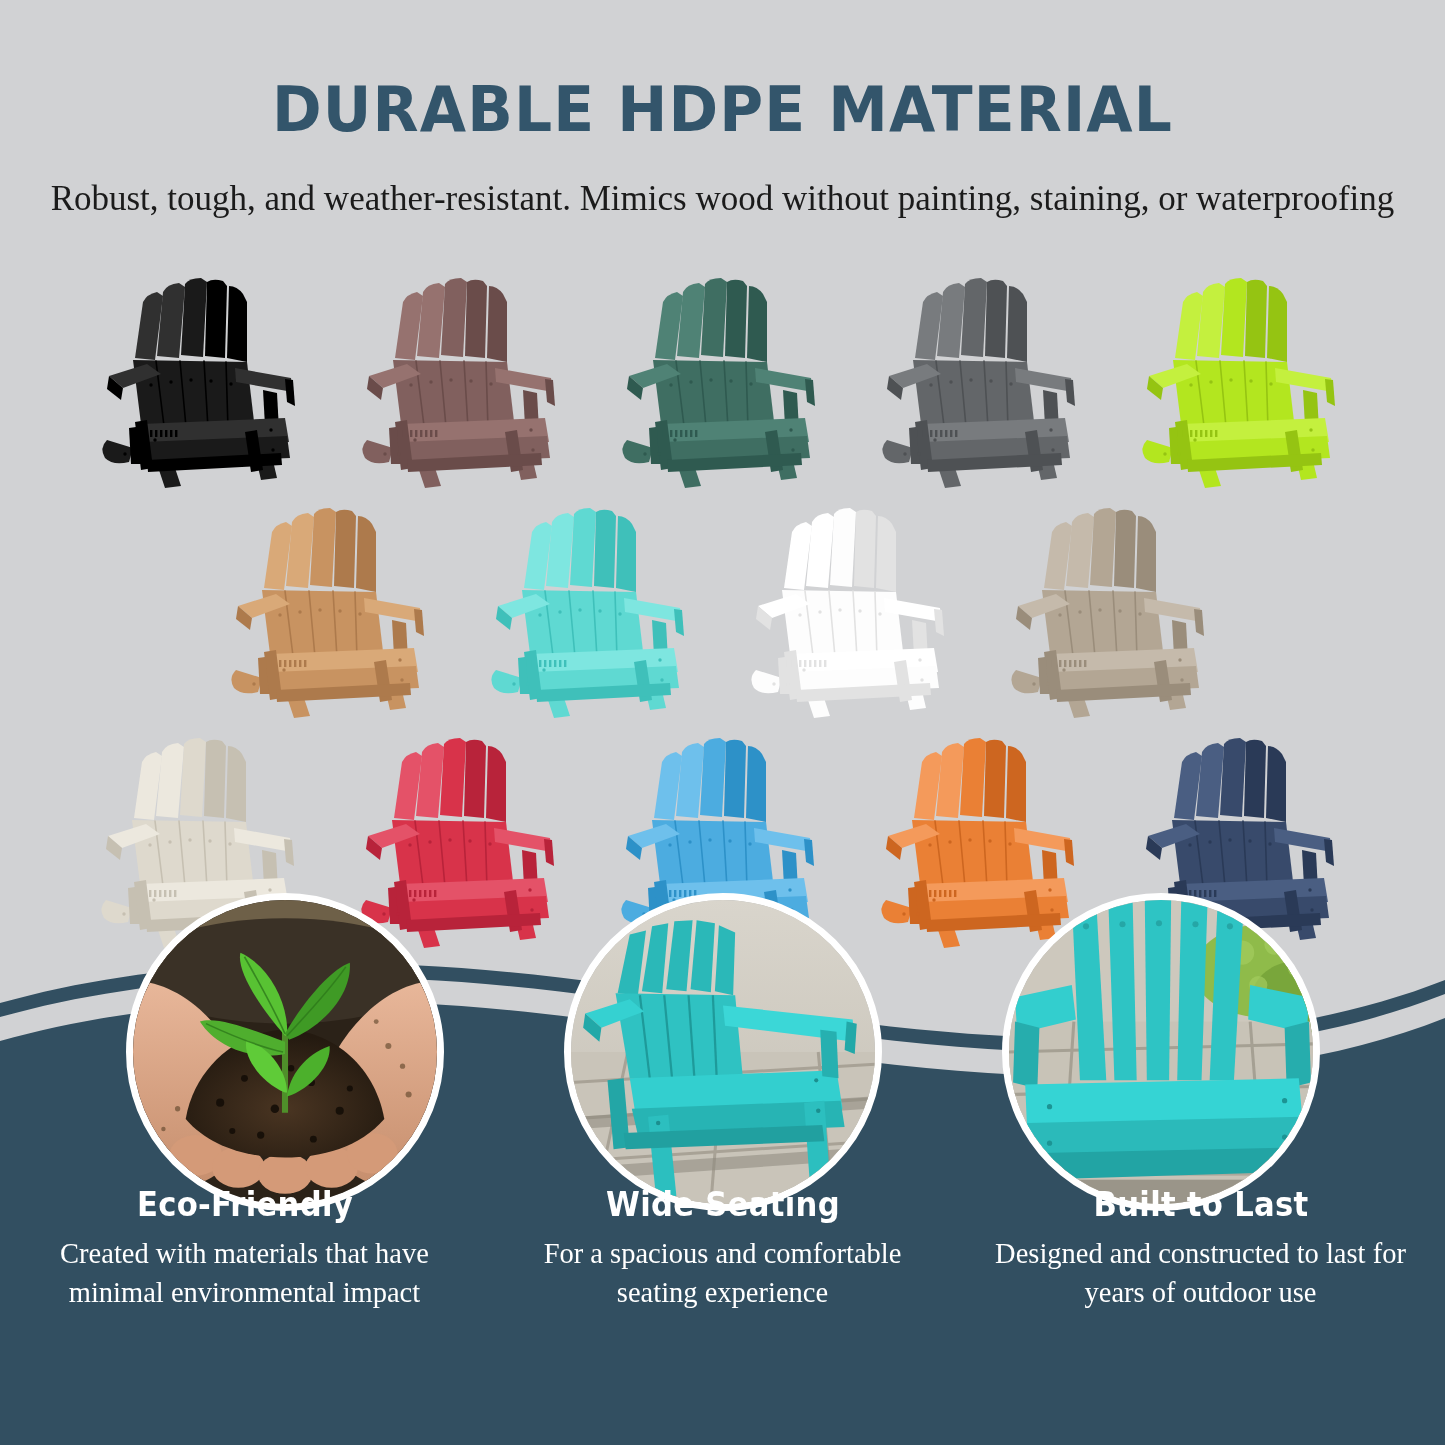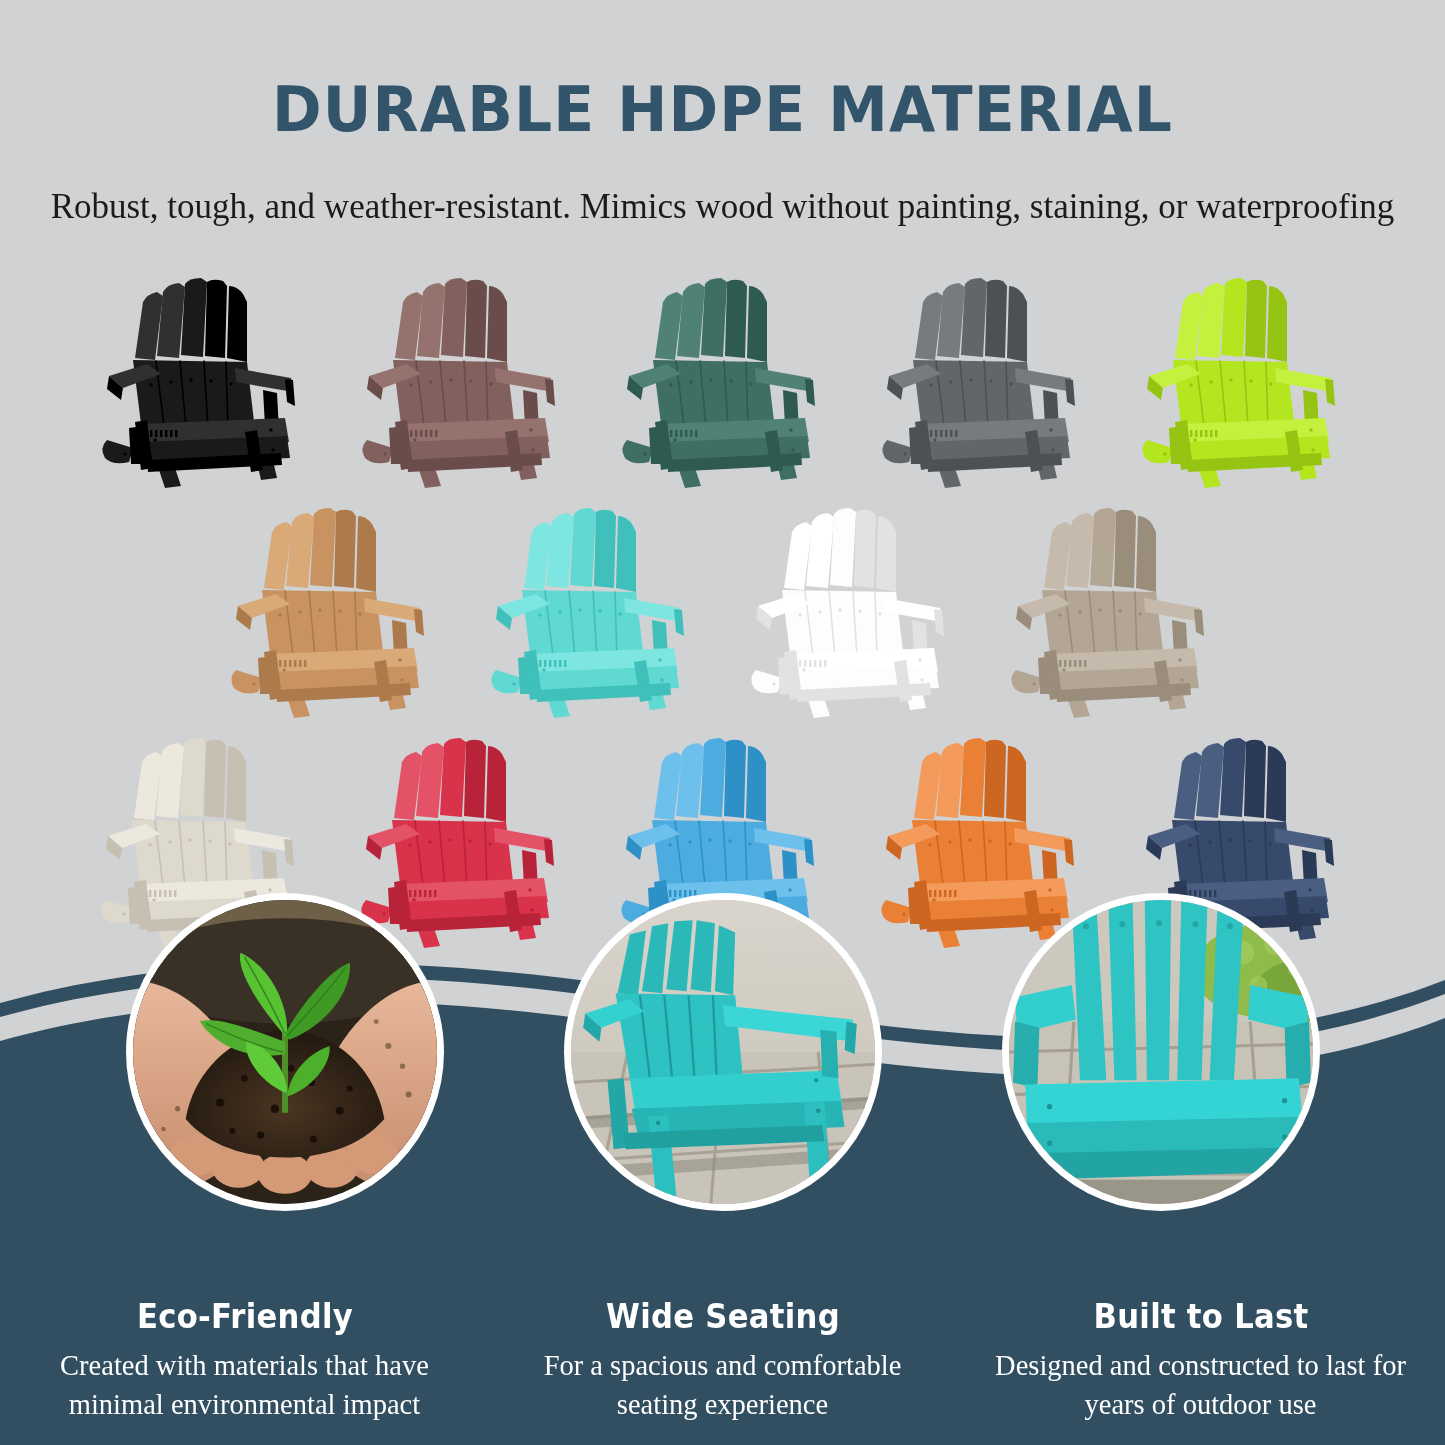--- a/index.html
+++ b/index.html
@@ -36,21 +36,21 @@
     padding-top: 78px;
     font-family: "DejaVu Sans", sans-serif;
     font-weight: bold;
     font-size: 63px;
     letter-spacing: 1.2px;
     line-height: 1;
     color: #33556b;
     transform: scaleX(0.95);
   }
   .subtitle {
-    margin: 16px;
+    margin: 8px;
     padding-top: 26px;
     font-family: "Liberation Serif", serif;
     font-size: 35px;
     line-height: 1.38;
     color: #1b1b1b;
   }
 
   
   .chair-grid {
     position: absolute;
@@ -111,21 +111,21 @@
     overflow: hidden;
     position: relative;
     box-sizing: border-box;
     background: #b9b9b7;
   }
   .circle-wrap svg { display: block; width: 100%; height: 100%; }
 
   
   .features {
     position: absolute;
-    top: 1300px;
+    top: 1188px;
     left: 0;
     width: 1445px;
     z-index: 8;
     display: flex;
     justify-content: center;
     gap: 38px;
   }
   .feature {
     width: 440px;
     text-align: center;

